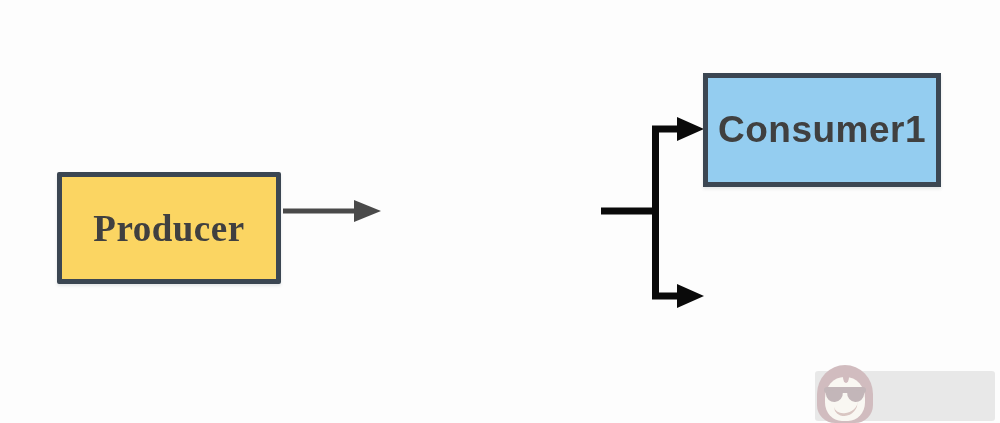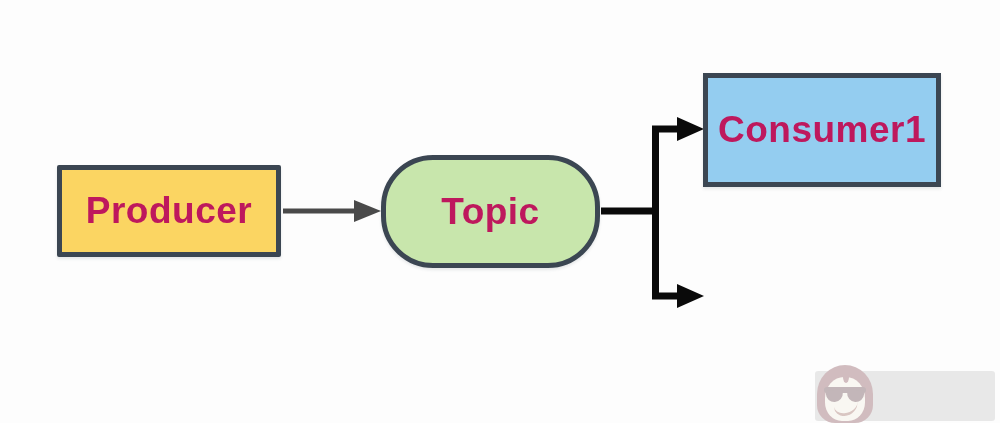--- a/index.html
+++ b/index.html
@@ -22,30 +22,31 @@
     width: 1000px;
     height: 423px;
   }
   .node {
     position: absolute;
     display: flex;
     align-items: center;
     justify-content: center;
     box-sizing: border-box;
     border: 5px solid #3b4652;
-    color: #be185d;
+    color: #404040;
     font-weight: bold;
     font-size: 37px;
     letter-spacing: 0.5px;
     box-shadow: 0 2px 3px rgba(60,70,80,0.12);
   }
   .node-producer {
-    left: 57px;  top: 165px;  width: 224px; height: 92px;
+    left: 57px;  top: 172px;  width: 224px; height: 112px;
     background: #fbd562;
     border-radius: 2px;
+    font-family: Liberation Serif, serif;
   }
   .node-topic {
     left: 381px; top: 155px;  width: 219px; height: 113px;
     background: #c8e6ac;
     border-radius: 52px;
   }
   .node-consumer1 {
     left: 703px; top: 73px;   width: 238px; height: 114px;
     background: #94cdf0;
   }
@@ -144,23 +145,20 @@
     <line x1="601" y1="211" x2="656" y2="211" stroke="#0a0a0a" stroke-width="7"></line>
     <path d="M679,129 L655.5,129 L655.5,296 L679,296" fill="none" stroke="#0a0a0a" stroke-width="7" stroke-linejoin="miter"></path>
     <polygon points="677,117 704,129 677,141" fill="#0a0a0a"></polygon>
     <polygon points="677,284 704,296 677,308" fill="#0a0a0a"></polygon>
   </svg>
 
   <div class="node node-producer">
     <span>Producer</span>
   </div>
 
-  <div class="node node-topic">
-    <span>Topic</span>
-  </div>
 
   <div class="node node-consumer1">
     <span>Consumer1</span>
   </div>
 
 
   <div class="watermark">
     <div class="wm-panel"></div>
     <div class="wm-badge">
       <div class="wm-face"></div>

